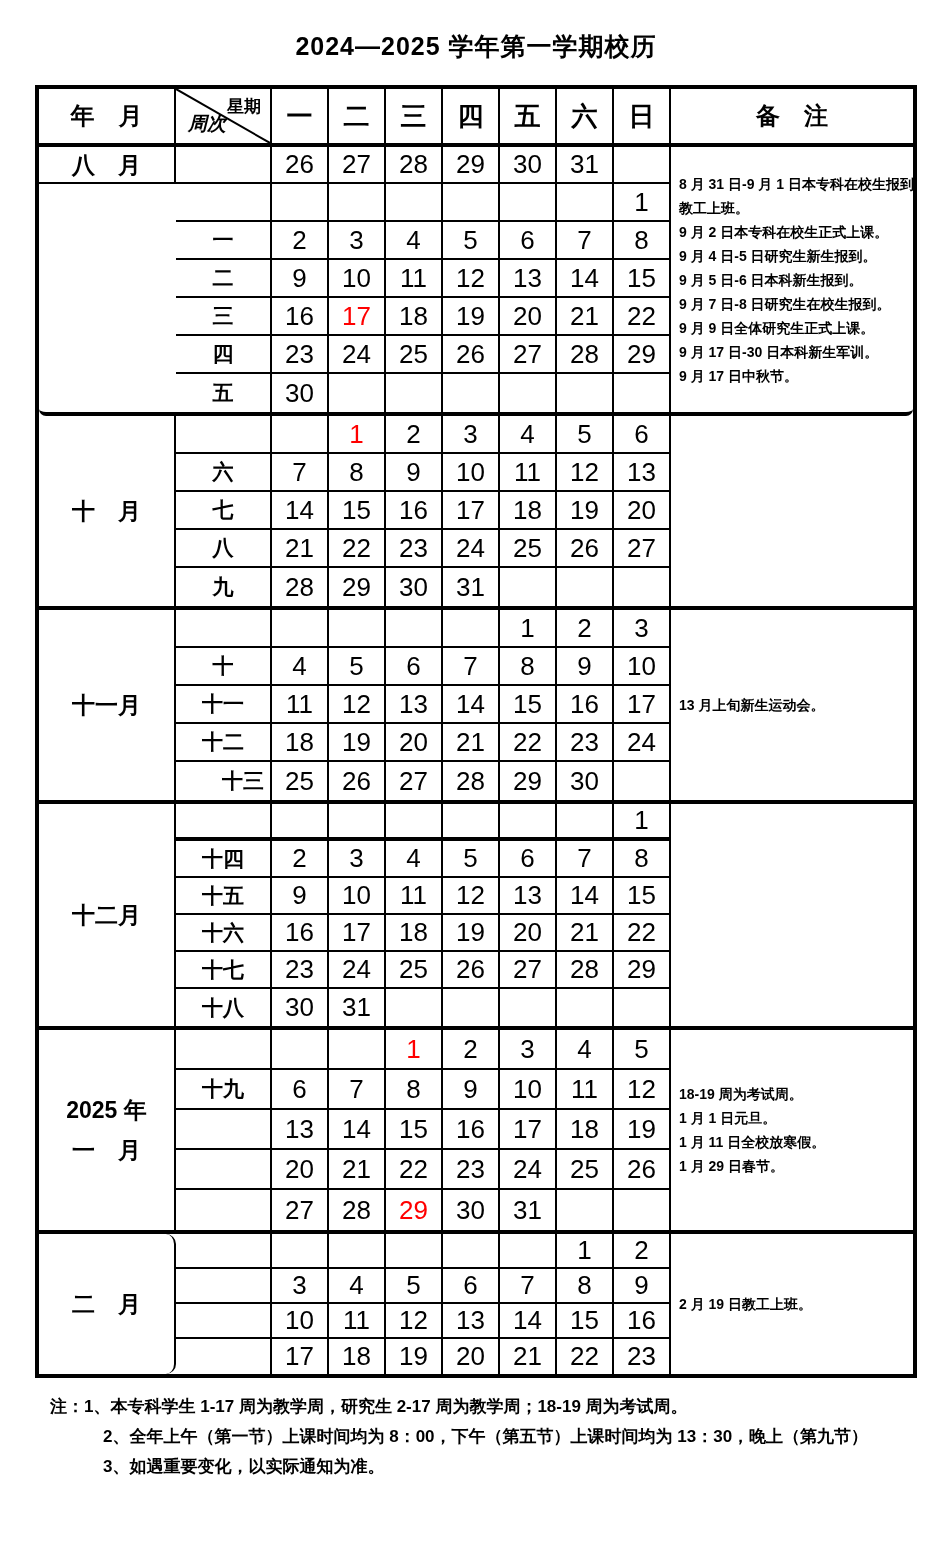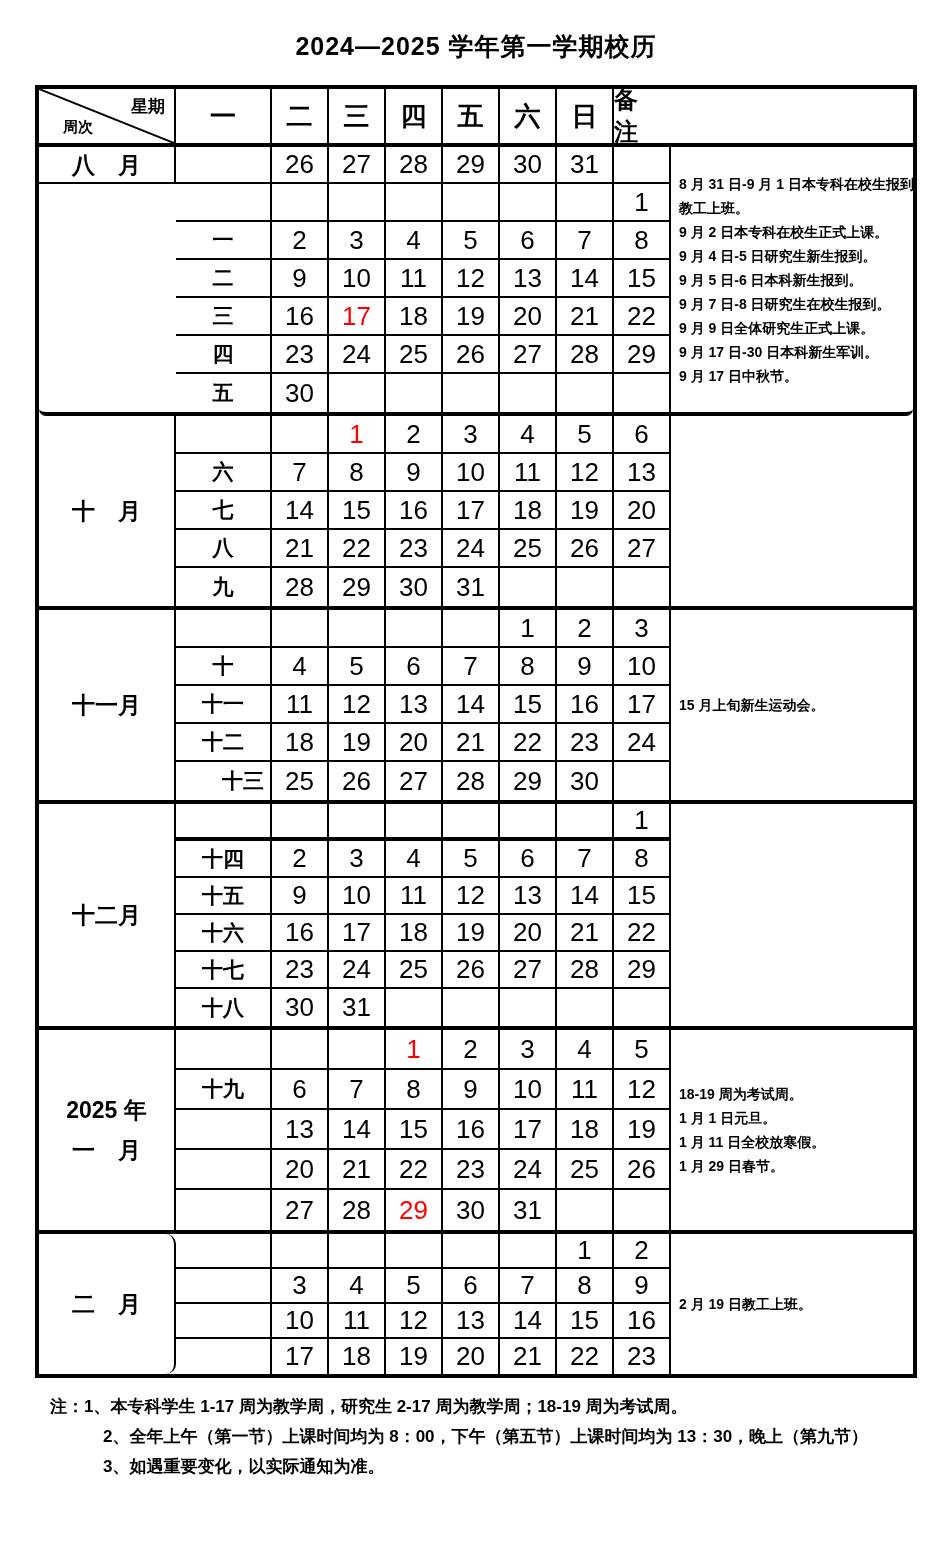--- a/index.html
+++ b/index.html
@@ -32,21 +32,21 @@
   }
   .no-rb{border-right:none;}
   .bb{border-bottom:var(--thin);}
   .bbt{border-bottom:var(--thick);}
   .h-ym{font-size:24px;font-weight:bold;}
   .h-wd{font-size:26px;font-weight:bold;}
   .h-remark{font-size:24px;font-weight:bold;}
   .diag{position:relative;}
   .diag-svg{position:absolute;left:0;top:0;width:100%;height:100%;}
   .diag-top{position:absolute;top:6px;right:9px;font-size:17px;font-weight:bold;}
-  .diag-bot{position:absolute;bottom:6px;left:24px;font-size:15px;font-weight:bold;}
+  .diag-bot{position:absolute;bottom:6px;left:12px;font-size:19px;font-weight:bold;font-style:italic;}
   .section{
     display:grid;grid-template-columns:var(--cols);
     border-bottom:var(--thick);background:#fff;
   }
   .section:last-child{border-bottom:none;}
   .month-cell{flex-direction:column;font-size:23px;font-weight:bold;}
   .month-line{line-height:40px;white-space:pre;}
   .week-cell{font-size:21px;font-weight:bold;}
   .day-cell{font-size:26px;font-weight:400;}
   .red{color:var(--red);}
@@ -62,20 +62,21 @@
   .note-2{padding-left:0;}
   .note-3{padding-left:68px;}
 </style>
 </head>
 <body>
 
 <div class="title">2024—2025 学年第一学期校历</div>
 
 <div class="cal">
   <div class="cal-header">
+    <div class="cell h-ym">年　月</div>
     <div class="cell diag">
       <svg class="diag-svg" viewBox="0 0 100 100" preserveAspectRatio="none">
         <line x1="0" y1="0" x2="100" y2="100" stroke="#000" stroke-width="2" vector-effect="non-scaling-stroke"></line>
       </svg>
       <span class="diag-top">星期</span>
       <span class="diag-bot">周次</span>
     </div>
     <div class="cell h-wd">一</div>
     <div class="cell h-wd">二</div>
     <div class="cell h-wd">三</div>
@@ -241,21 +242,21 @@
         <div class="cell day-cell bb" style="grid-area: 4 / 9;">24</div>
         <div class="cell week-cell" style="grid-area: 5 / 2; padding-left: 40px;">十三</div>
         <div class="cell day-cell" style="grid-area: 5 / 3;">25</div>
         <div class="cell day-cell" style="grid-area: 5 / 4;">26</div>
         <div class="cell day-cell" style="grid-area: 5 / 5;">27</div>
         <div class="cell day-cell" style="grid-area: 5 / 6;">28</div>
         <div class="cell day-cell" style="grid-area: 5 / 7;">29</div>
         <div class="cell day-cell" style="grid-area: 5 / 8;">30</div>
         <div class="cell day-cell" style="grid-area: 5 / 9;"></div>
         <div class="cell remark-cell" style="grid-area: 1 / 10 / span 5;">
-          <div class="remark-line">15 月上旬新生运动会。</div>
+          <div class="remark-line">13 月上旬新生运动会。</div>
         </div>
       </div>
       <div class="section" style="grid-template-rows: repeat(6, 37px);">
         <div class="cell month-cell" style="grid-area: 1 / 1 / span 6;">
           <div class="month-line">十二月</div>
         </div>
         <div class="cell week-cell bbt" style="grid-area: 1 / 2;"></div>
         <div class="cell day-cell bbt" style="grid-area: 1 / 3;"></div>
         <div class="cell day-cell bbt" style="grid-area: 1 / 4;"></div>
         <div class="cell day-cell bbt" style="grid-area: 1 / 5;"></div>

